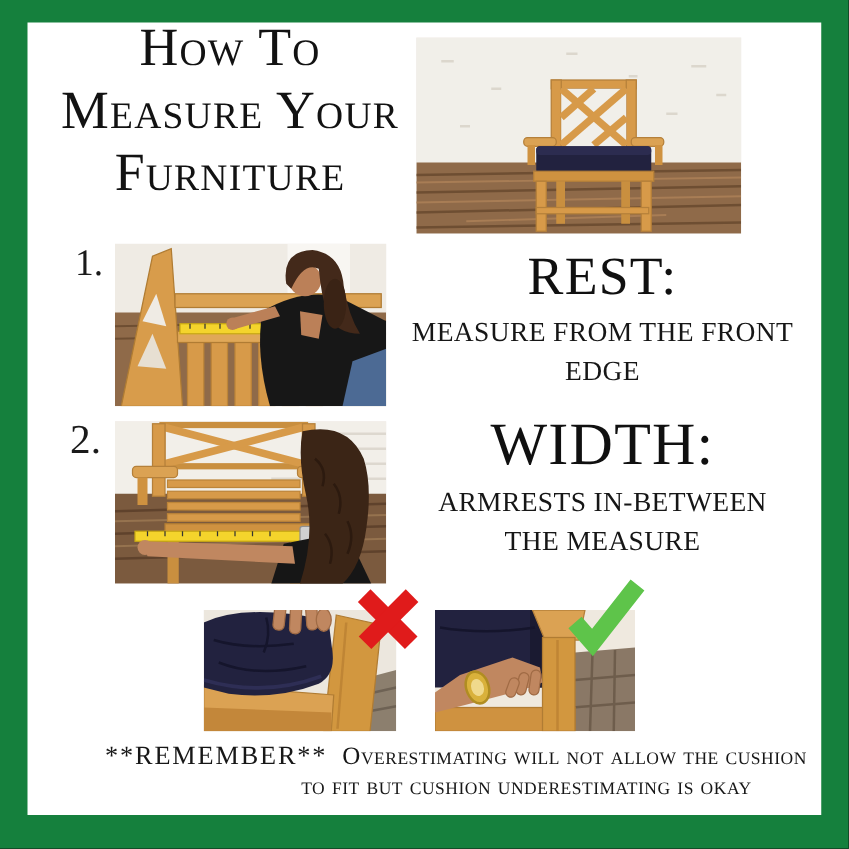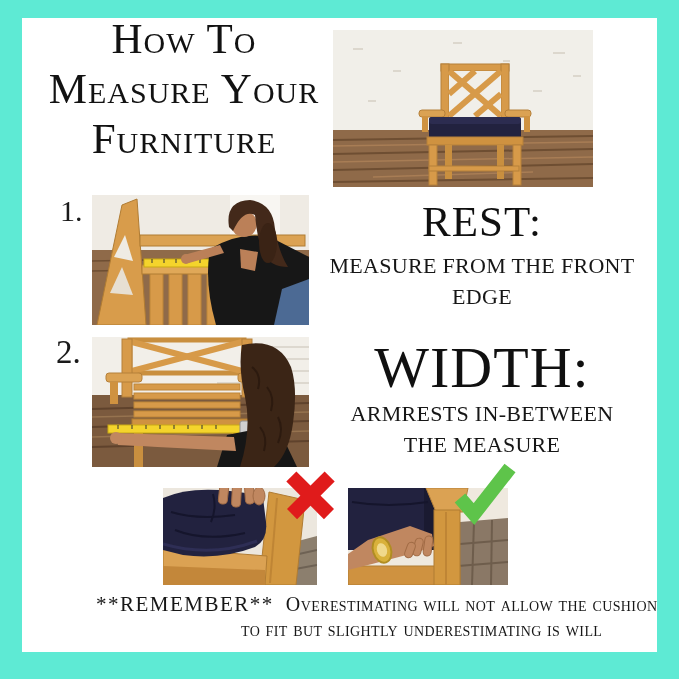--- a/index.html
+++ b/index.html
@@ -1,17 +1,17 @@
 <!DOCTYPE html>
 <html><head>
 <meta charset="utf-8">
 <style>
   html,body { margin:0; padding:0; background:#000; }
   .page {
-    position:relative; width:679px; height:679px; background:#5eead4;
+    position:relative; width:679px; height:679px; background:#15803d;
     font-family:"Liberation Serif","DejaVu Serif",serif; color:#141414;
     overflow:hidden;
   }
   .inner {
     position:absolute; left:22px; top:18px; right:22px; bottom:27px;
     background:#ffffff;
   }
   .abs { position:absolute; }
 
   .title {
@@ -30,29 +30,29 @@
   .good-photo  { left:348px; top:488px; width:160px; height:97px; }
 
   .step-num { position:absolute; font-size:30px; color:#1a1a1a; }
   .step1-num { left:60px; top:194px; }
   .step2-num { left:56px; top:334px; font-size:33px; }
 
   .measure-block { position:absolute; width:340px; text-align:center; }
   .depth-block { left:312px; top:198px; }
   .width-block { left:312px; top:330px; }
   .block-heading { font-size:43px; line-height:48px; letter-spacing:1px; color:#101010; }
-  .width-block .block-heading { font-size:58px; line-height:52px;margin-top:12px; }
+  .width-block .block-heading { font-size:48px; line-height:52px; }
   .block-desc { font-size:22px; line-height:31px; margin-top:4px; letter-spacing:0.3px; color:#161616; }
 
   .badge { position:absolute; }
   .x-badge { left:282px; top:466px; width:57px; height:58px; }
   .check-badge { left:452px; top:462px; width:64px; height:64px; }
 
   .reminder-line1 {
-    position:absolute; left:96px; top:592px; display:flex; align-items:baseline;
+    position:absolute; left:84px; top:592px; display:flex; align-items:baseline;
     white-space:nowrap;
   }
   .reminder-emph { font-size:21px; letter-spacing:1.5px; color:#171717; }
   .reminder-sc { font-size:20px; font-variant:small-caps; margin-left:12px; letter-spacing:0.4px; color:#171717;text-align:center; }
   .reminder-line2 {
     position:absolute; left:241px; top:618px; font-size:20px;
     font-variant:small-caps; letter-spacing:0.4px; color:#171717; white-space:nowrap;
   }
 </style>
 </head>
@@ -310,14 +310,14 @@
   <div class="badge check-badge">
     <svg viewBox="0 0 64 64" width="64" height="64">
       <path d="M8 36 L22 52 L58 6" fill="none" stroke="#5ec44a" stroke-width="14"></path>
     </svg>
   </div>
 
   <div class="reminder-line1">
     <span class="reminder-emph">**REMEMBER**</span>
     <span class="reminder-sc">Overestimating will not allow the cushion</span>
   </div>
-  <div class="reminder-line2">to fit but slightly underestimating is will</div>
+  <div class="reminder-line2">to fit but cushion underestimating is okay</div>
 </div>
 
 </body></html>

